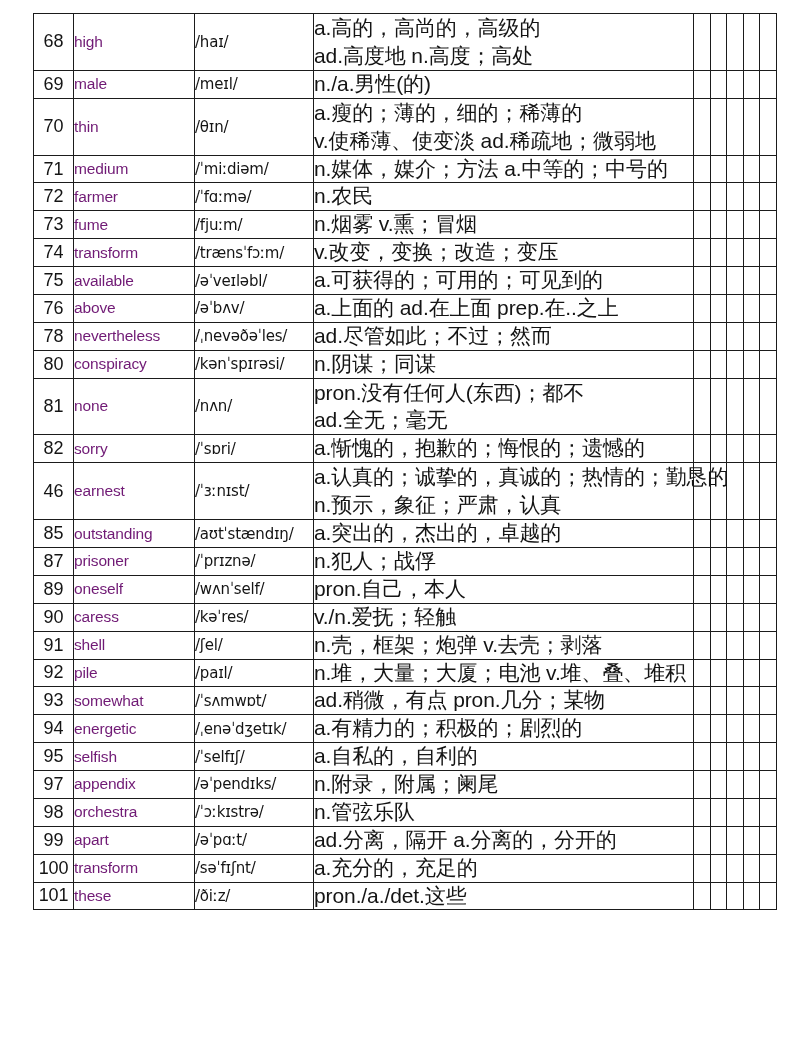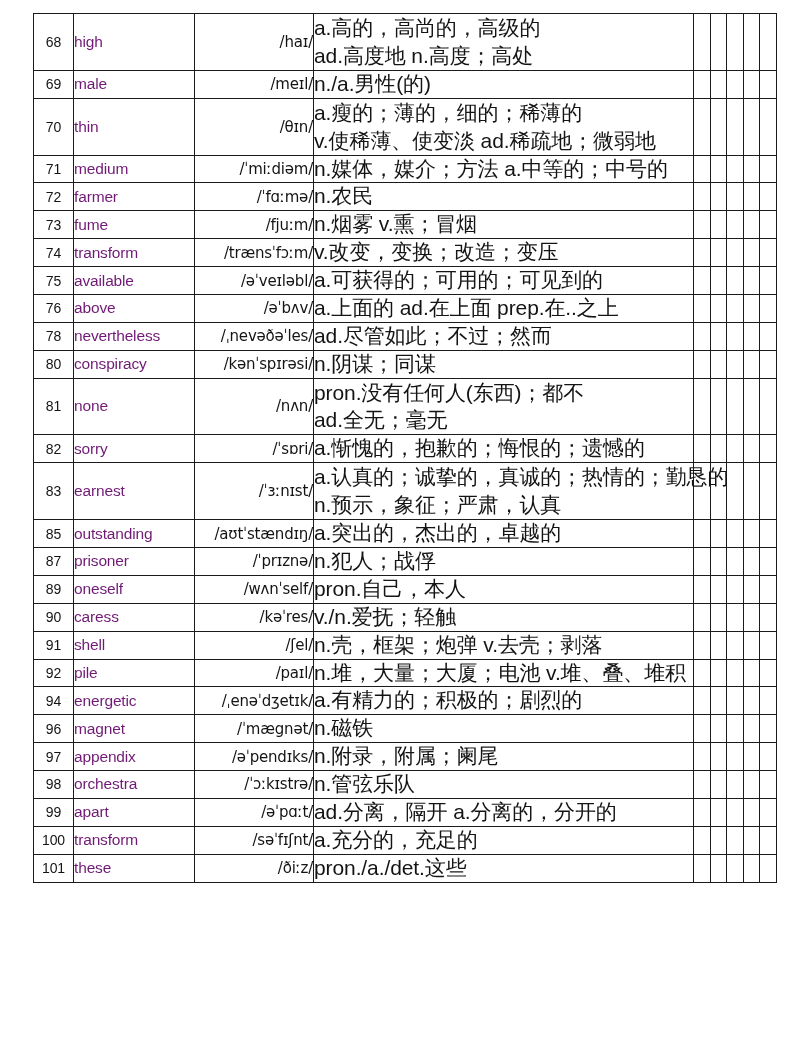--- a/index.html
+++ b/index.html
@@ -36,37 +36,36 @@
     background: #ffffff;
   }
   col.c-num   { width: 40px; }
   col.c-word  { width: 121px; }
   col.c-ipa   { width: 119px; }
   col.c-def   { width: 380px; }
   col.c-chk   { width: 16.6px; }
 
   .num {
     text-align: center;
-    font-size: 14px;
+    font-size: 18px;
     letter-spacing: -0.1px;
     color: #141414;
   }
   .word {
     font-size: 15.5px;
     padding-left: 7px;
     letter-spacing: -0.15px;
     color: #701a75;
   }
   .ipa {
     font-size: 15px;
     padding-left: 6px;
     letter-spacing: -0.2px;
     color: #141414;
     font-family: "DejaVu Sans", "Liberation Sans", sans-serif;
-    text-align: right;
   }
   .def {
     font-size: 21px;
     padding-left: 6px;
     padding-right: 3px;
     letter-spacing: -0.1px;
     line-height: 1.28;
     color: #141414;
     font-family: "Liberation Sans", "DejaVu Sans", sans-serif;
   }
@@ -260,21 +259,21 @@
           <td class="def">
             <span class="line">a.惭愧的，抱歉的；悔恨的；遗憾的</span>
           </td>
           <td class="chk"></td>
           <td class="chk"></td>
           <td class="chk"></td>
           <td class="chk"></td>
           <td class="chk"></td>
         </tr>
         <tr class="r2">
-          <td class="num">83</td>
+          <td class="num">46</td>
           <td class="word">earnest</td>
           <td class="ipa">/ˈɜːnɪst/</td>
           <td class="def">
             <span class="line">a.认真的；诚挚的，真诚的；热情的；勤恳的</span>
             <span class="line">n.预示，象征；严肃，认真</span>
           </td>
           <td class="chk"></td>
           <td class="chk"></td>
           <td class="chk"></td>
           <td class="chk"></td>
@@ -352,38 +351,51 @@
           <td class="def">
             <span class="line">n.堆，大量；大厦；电池 v.堆、叠、堆积</span>
           </td>
           <td class="chk"></td>
           <td class="chk"></td>
           <td class="chk"></td>
           <td class="chk"></td>
           <td class="chk"></td>
         </tr>
         <tr class="r1">
+          <td class="num">93</td>
+          <td class="word">somewhat</td>
+          <td class="ipa">/ˈsʌmwɒt/</td>
+          <td class="def">
+            <span class="line">ad.稍微，有点 pron.几分；某物</span>
+          </td>
+          <td class="chk"></td>
+          <td class="chk"></td>
+          <td class="chk"></td>
+          <td class="chk"></td>
+          <td class="chk"></td>
+        </tr>
+        <tr class="r1">
           <td class="num">94</td>
           <td class="word">energetic</td>
           <td class="ipa">/ˌenəˈdʒetɪk/</td>
           <td class="def">
             <span class="line">a.有精力的；积极的；剧烈的</span>
           </td>
           <td class="chk"></td>
           <td class="chk"></td>
           <td class="chk"></td>
           <td class="chk"></td>
           <td class="chk"></td>
         </tr>
         <tr class="r1">
-          <td class="num">96</td>
-          <td class="word">magnet</td>
-          <td class="ipa">/ˈmægnət/</td>
-          <td class="def">
-            <span class="line">n.磁铁</span>
+          <td class="num">95</td>
+          <td class="word">selfish</td>
+          <td class="ipa">/ˈselfɪʃ/</td>
+          <td class="def">
+            <span class="line">a.自私的，自利的</span>
           </td>
           <td class="chk"></td>
           <td class="chk"></td>
           <td class="chk"></td>
           <td class="chk"></td>
           <td class="chk"></td>
         </tr>
         <tr class="r1">
           <td class="num">97</td>
           <td class="word">appendix</td>

